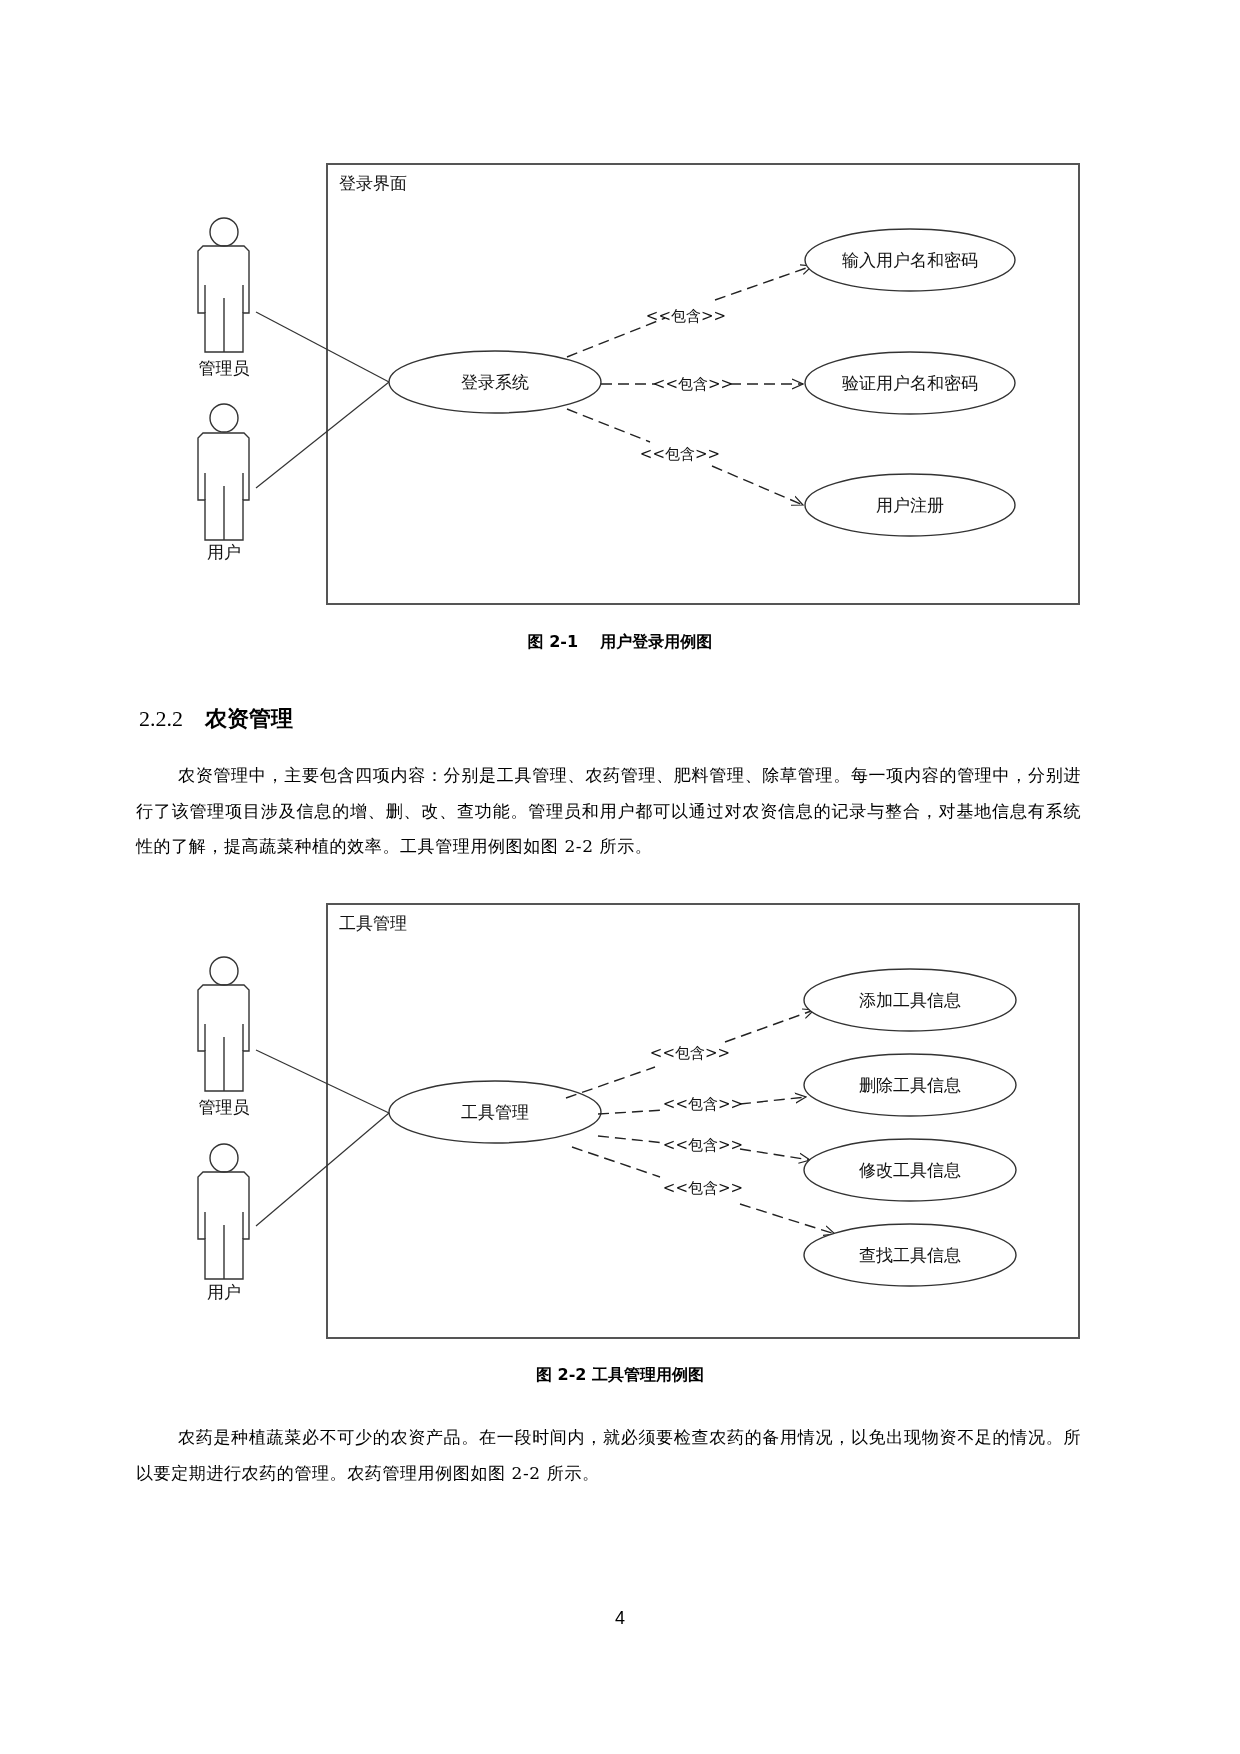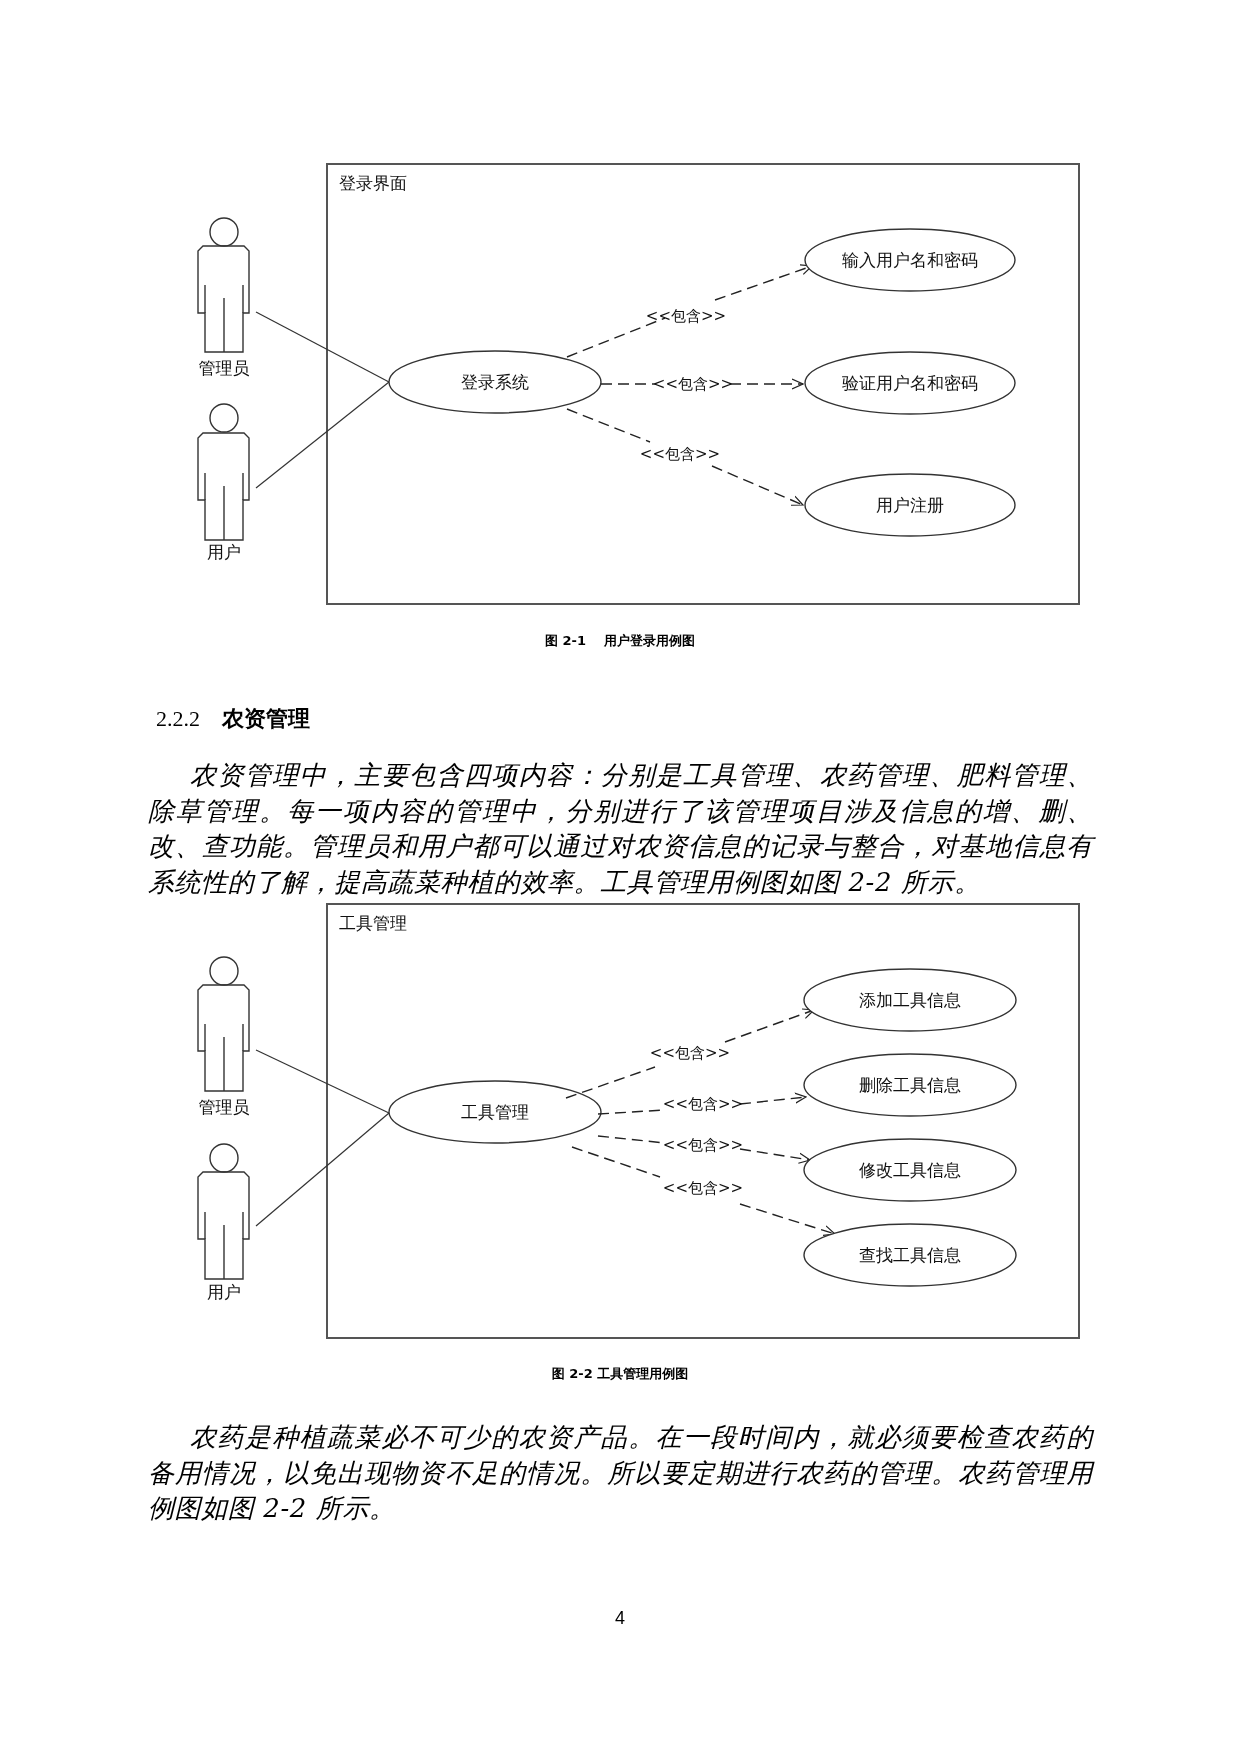--- a/index.html
+++ b/index.html
@@ -1,25 +1,25 @@
 <!DOCTYPE html>
 <html><head>
 <meta charset="utf-8">
 <style>
   html, body { margin: 0; padding: 0; background: #ffffff; }
   body { width: 1240px; height: 1754px; position: relative; overflow: hidden;
          font-family: "DejaVu Serif", "Liberation Serif", serif; color: #000; }
   .abs { position: absolute; }
   svg text { font-family: "DejaVu Sans", "Liberation Sans", sans-serif; fill: #111; }
   .caption { position: absolute; left: 0; width: 1240px; text-align: center;
-             font-family: "DejaVu Sans", "Liberation Sans", sans-serif; font-weight: bold; font-size: 13px; }
-  .heading { position: absolute; left: 156px; font-size: 22px; font-weight: bold; }
+             font-family: "DejaVu Sans", "Liberation Sans", sans-serif; font-weight: bold; font-size: 16px; }
+  .heading { position: absolute; left: 139px; font-size: 22px; font-weight: bold; }
   .heading .num { font-weight: normal; font-family: "Liberation Serif", serif; margin-right: 22px; }
-  .para { position: absolute; left: 148px; width: 945px; font-size: 26px; line-height: 35.5px;
-          text-indent: 42px; text-align: justify; text-align-last: left; letter-spacing: 0.6px; font-style: italic; }
+  .para { position: absolute; left: 136px; width: 945px; font-size: 17px; line-height: 35.5px;
+          text-indent: 42px; text-align: justify; text-align-last: left; letter-spacing: 0.6px; }
   .pagenum { position: absolute; top: 1608px; left: 0; width: 1240px; text-align: center;
              font-family: "Liberation Sans", sans-serif; font-size: 18px; }
 </style>
 </head>
 <body>
 
 <svg class="abs" style="left:0;top:0" width="1240" height="640" viewBox="0 0 1240 640">
   <defs>
     <marker id="arr" markerWidth="12" markerHeight="12" refX="11" refY="6" orient="auto" markerUnits="userSpaceOnUse">
       <path d="M0,1 L11,6 L0,11" fill="none" stroke="#222" stroke-width="1.2"></path>

